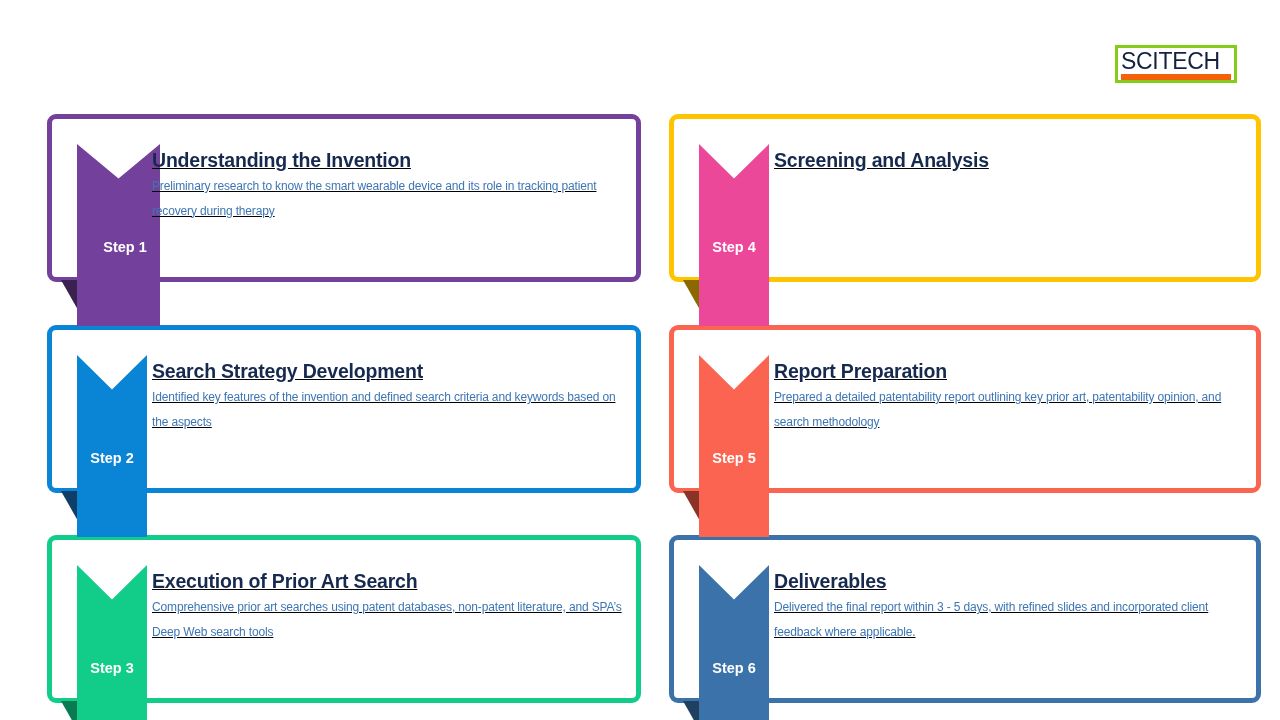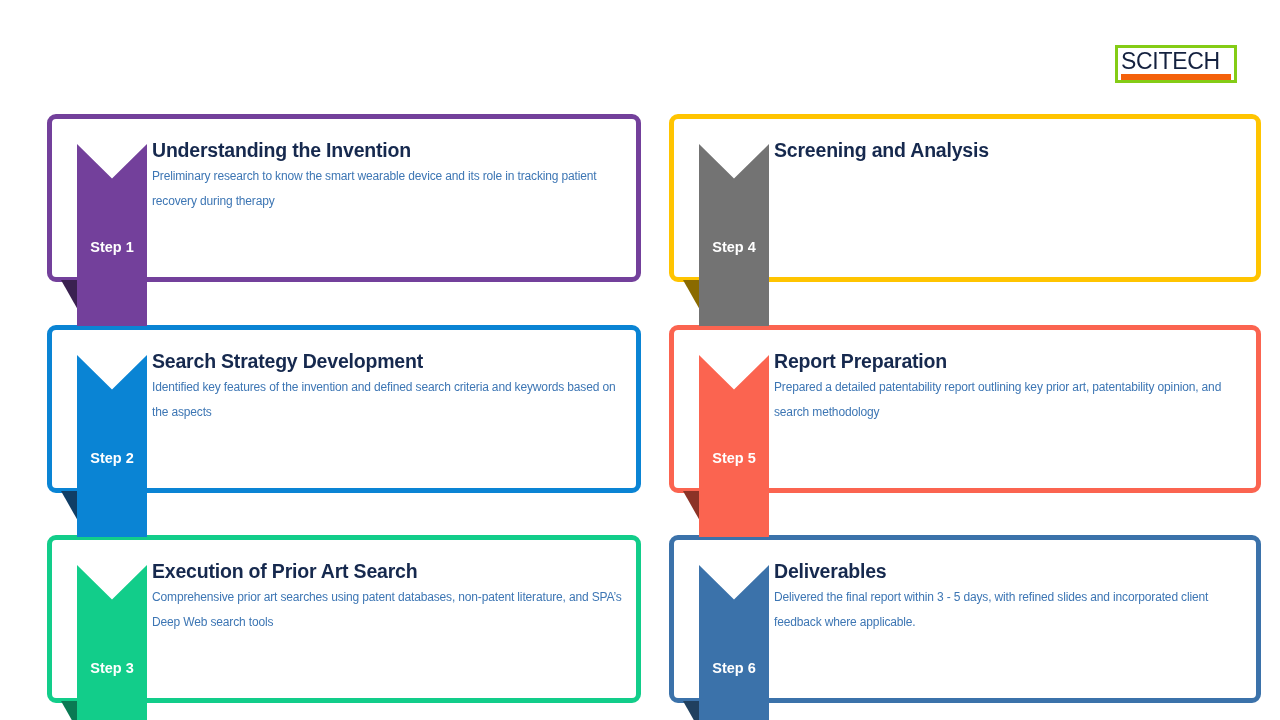--- a/index.html
+++ b/index.html
@@ -105,22 +105,23 @@
     height: 30px;
     clip-path: polygon(0% 0%, 100% 100%, 100% 0%);
     z-index: 2;
   }
 
   
   .card-text {
     position: absolute;
     left: 100px;
     right: 10px;
-    top: 20px;
+    top: 30px;
     z-index: 4;
+    text-decoration: underline;
   }
   .card-title {
     color: #16294E;
     font-family: "Liberation Sans", sans-serif;
     font-size: 19.5px;
     font-weight: bold;
     line-height: 23px;
     letter-spacing: -0.2px;
     margin: 0 0 2px 0;
     white-space: nowrap;
@@ -139,21 +140,21 @@
 <body>
 
 <div id="logo">
   <div class="logo-word">SCITECH</div>
   <div class="logo-bar"></div>
 </div>
 
 <div id="steps-grid">
     <div class="step-card col-left row-1" style="border-color: rgb(115, 64, 155);">
       <div class="ribbon-shadow" style="background: rgb(58, 33, 80);"></div>
-      <div class="ribbon" style="background: rgb(115, 64, 155);">
+      <div class="ribbon" style="background: rgb(115, 64, 155); padding-left: 13px;">
         <span class="ribbon-label">Step 1</span>
       </div>
       <div class="card-text">
         <div class="card-title">Understanding the Invention</div>
         <div class="card-desc">Preliminary research to know the smart wearable device and its role in tracking patient recovery during therapy</div>
       </div>
     </div>
     <div class="step-card col-left row-2" style="border-color: rgb(10, 132, 212);">
       <div class="ribbon-shadow" style="background: rgb(16, 62, 102);"></div>
       <div class="ribbon" style="background: rgb(10, 132, 212); justify-content: center;">
@@ -169,21 +170,21 @@
       <div class="ribbon" style="background: rgb(18, 205, 138);">
         <span class="ribbon-label">Step 3</span>
       </div>
       <div class="card-text">
         <div class="card-title">Execution of Prior Art Search</div>
         <div class="card-desc">Comprehensive prior art searches using patent databases, non-patent literature, and SPA’s Deep Web search tools</div>
       </div>
     </div>
     <div class="step-card col-right row-1" style="border-color: rgb(255, 196, 0);">
       <div class="ribbon-shadow" style="background: rgb(138, 106, 0);"></div>
-      <div class="ribbon" style="background: #737373;">
+      <div class="ribbon" style="background: #ec4899;">
         <span class="ribbon-label">Step 4</span>
       </div>
       <div class="card-text">
         <div class="card-title">Screening and Analysis</div>
       </div>
     </div>
     <div class="step-card col-right row-2" style="border-color: rgb(251, 100, 80);">
       <div class="ribbon-shadow" style="background: rgb(140, 51, 39);"></div>
       <div class="ribbon" style="background: rgb(251, 100, 80);">
         <span class="ribbon-label">Step 5</span>

